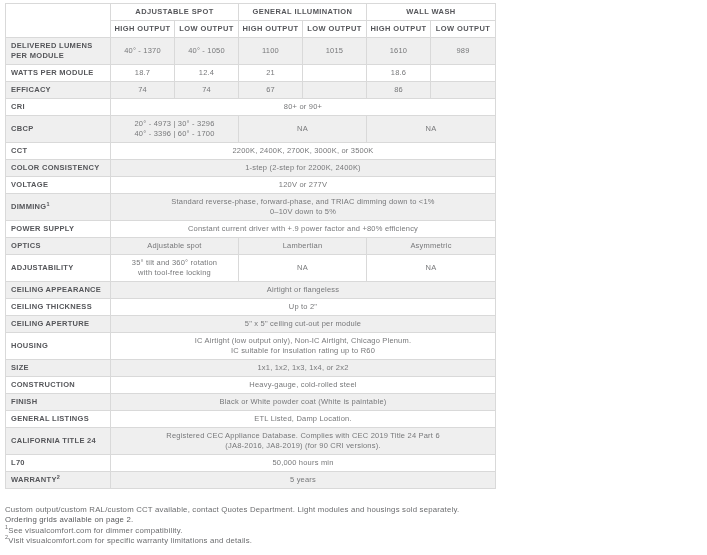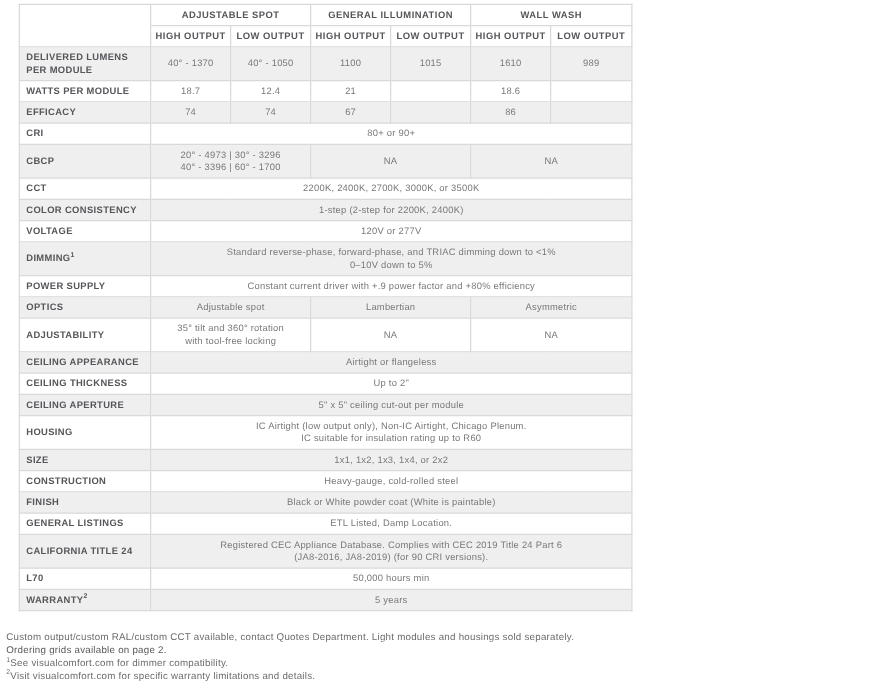--- a/index.html
+++ b/index.html
@@ -1,21 +1,21 @@
 <!DOCTYPE html>
 <html><head>
 <meta charset="utf-8">
 <style>
   html,body{margin:0;padding:0;}
   body{
     width:707px;height:555px;background:#ffffff;
     font-family:"Liberation Sans", sans-serif;
     position:relative;overflow:hidden;
   }
-  .sheet{position:absolute;left:15px;top:3px;}
+  .sheet{position:absolute;left:5px;top:3px;}
   table{border-collapse:collapse;table-layout:fixed;width:490px;background:#ffffff;}
   col.c-label{width:105px;}
   col.c-data{width:64px;}
   col.c-last{width:65px;}
   th,td{
     border:1px solid #d9d9d9;
     font-size:7.5px;line-height:10px;vertical-align:middle;
     overflow:hidden;
   }
   th{

